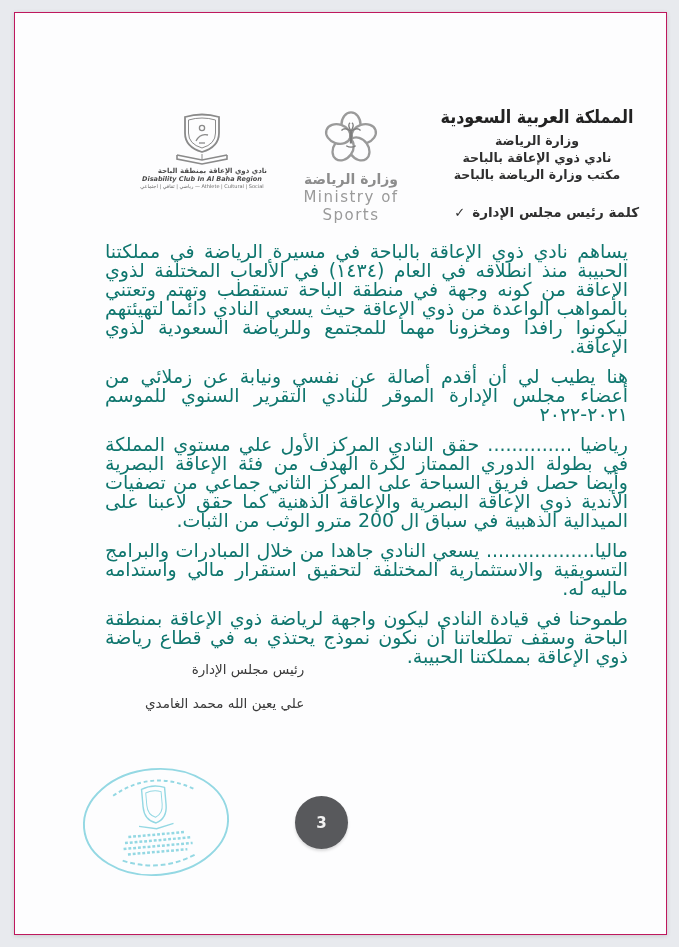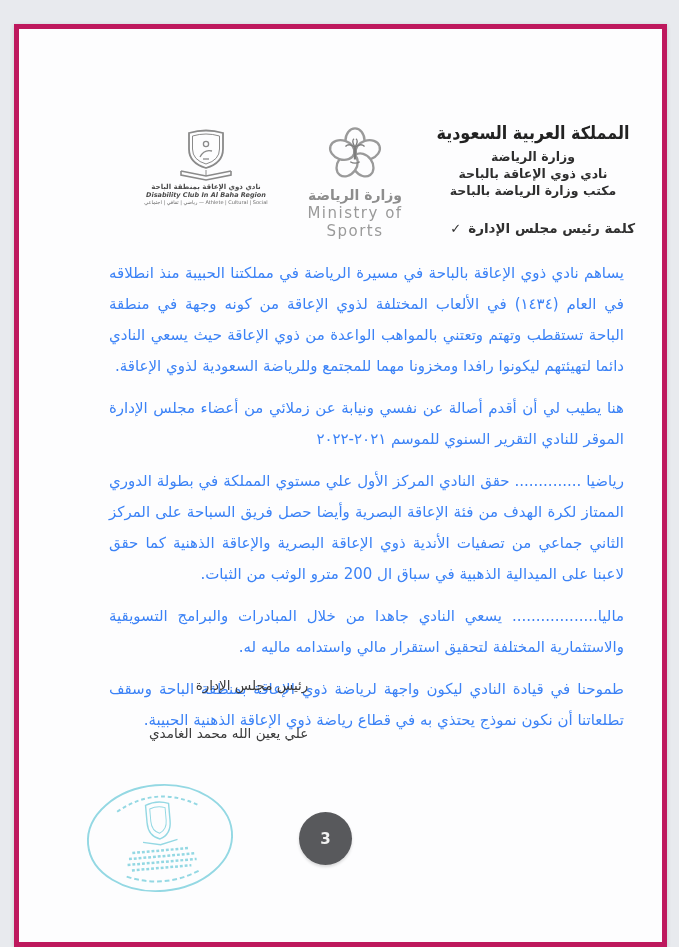--- a/index.html
+++ b/index.html
@@ -3,23 +3,23 @@
 <meta charset="utf-8">
 <style>
   * { margin:0; padding:0; box-sizing:border-box; }
   html,body { width:679px; height:947px; overflow:hidden; }
   body {
     background:#e8eaee;
     font-family:"DejaVu Sans", sans-serif;
     position:relative;
   }
   .page {
-    position:absolute; left:14px; top:24px; width:653px; height:923px;
+    position:absolute; left:14px; top:12px; width:653px; height:923px;
     background:#fdfdfe;
-    border:5px solid #be185d;
+    border:1px solid #be185d;
     box-shadow:0 1px 4px rgba(60,64,67,.18);
   }
 
   
   .gov-header {
     position:absolute; top:94px; right:24px; width:210px;
     text-align:center; color:#2e2e2e; direction:rtl;
   }
   .gov-kingdom {
     font-size:16px; font-weight:bold; letter-spacing:-1px;
@@ -31,44 +31,44 @@
     position:absolute; left:270px; top:98px; width:132px; text-align:center;
   }
   .ministry-logo svg { display:block; margin:0 auto; }
   .ml-ar { font-size:14px; font-weight:bold; color:#8d8d8d; direction:rtl; margin-top:2px; }
   .ml-en { font-size:15px; color:#9a9a9a; letter-spacing:1.5px; margin-top:1px; }
 
   .club-logo {
     position:absolute; left:122px; top:100px; width:130px; text-align:center;
   }
   .club-logo svg { display:block; margin:0 auto; }
-  .cl-ar { font-size:7px; font-weight:bold; color:#4a4a4a; direction:rtl; margin-top:2px; }
+  .cl-ar { font-size:7px; font-weight:bold; color:#4a4a4a; direction:rtl; margin-top:2px;text-align:right; }
   .cl-en { font-size:6.5px; font-weight:bold; color:#4a4a4a;font-style:italic; }
   .cl-tag { font-size:5px; color:#6a6a6a; }
 
   
   .doc-title {
     position:absolute; top:191px; right:27px;
     display:flex; align-items:center; gap:7px; direction:ltr;
     font-size:13.5px; font-weight:bold; color:#303030;
   }
   .doc-title .check { font-size:13px; color:#303030; }
 
   
   .body-text {
     position:absolute; top:229px; left:90px; right:38px;
     direction:rtl; text-align:justify;
-    font-size:15px; line-height:31px; color:#3b82f6;
+    font-size:19px; line-height:19px; color:#0f766e;
   }
   .body-text p { margin:0 0 11px 0; }
 
   
   .signature { position:absolute; left:130px; top:648px; color:#3a3a3a; }
   .sig-role, .sig-name { direction:rtl; white-space:nowrap; font-size:13.5px; }
-  .sig-role { margin-bottom:32px; }
+  .sig-role { margin-bottom:18px; }
 
   
   .stamp {
     position:absolute; left:64px; top:752px;
     transform:rotate(-5deg); opacity:.85;
   }
   .page-badge {
     position:absolute; left:280px; top:783px; width:53px; height:53px;
     border-radius:50%; background:#58595c;
     display:flex; align-items:center; justify-content:center;
@@ -135,21 +135,21 @@
   <div class="doc-title">
     <span class="check">✓</span>
     <span>كلمة رئيس مجلس الإدارة</span>
   </div>
 
   <div class="body-text">
     <p>يساهم نادي ذوي الإعاقة بالباحة في مسيرة الرياضة في مملكتنا الحبيبة منذ انطلاقه في العام (١٤٣٤) في الألعاب المختلفة لذوي الإعاقة من كونه وجهة في منطقة الباحة تستقطب وتهتم وتعتني بالمواهب الواعدة من ذوي الإعاقة حيث يسعي النادي دائما لتهيئتهم ليكونوا رافدا ومخزونا مهما للمجتمع وللرياضة السعودية لذوي الإعاقة.</p>
     <p>هنا يطيب لي أن أقدم أصالة عن نفسي ونيابة عن زملائي من أعضاء مجلس الإدارة الموقر للنادي التقرير السنوي للموسم ٢٠٢١-٢٠٢٢</p>
     <p>رياضيا .............. حقق النادي المركز الأول علي مستوي المملكة في بطولة الدوري الممتاز لكرة الهدف من فئة الإعاقة البصرية وأيضا حصل فريق السباحة على المركز الثاني جماعي من تصفيات الأندية ذوي الإعاقة البصرية والإعاقة الذهنية كما حقق لاعبنا على الميدالية الذهبية في سباق ال 200 مترو الوثب من الثبات.</p>
     <p>ماليا.................. يسعي النادي جاهدا من خلال المبادرات والبرامج التسويقية والاستثمارية المختلفة لتحقيق استقرار مالي واستدامه ماليه له.</p>
-    <p>طموحنا في قيادة النادي ليكون واجهة لرياضة ذوي الإعاقة بمنطقة الباحة وسقف تطلعاتنا أن نكون نموذج يحتذي به في قطاع رياضة ذوي الإعاقة الذهنية الحبيبة.</p>
+    <p>طموحنا في قيادة النادي ليكون واجهة لرياضة ذوي الإعاقة بمنطقة الباحة وسقف تطلعاتنا أن نكون نموذج يحتذي به في قطاع رياضة ذوي الإعاقة بمملكتنا الحبيبة.</p>
   </div>
 
   <div class="signature">
     <div class="sig-role">رئيس مجلس الإدارة</div>
     <div class="sig-name">علي يعين الله محمد الغامدي</div>
   </div>
 
   <svg class="stamp" width="154" height="114" viewBox="0 0 160 118">
     <g fill="none" stroke="#82d2df" stroke-width="2">
       <ellipse cx="80" cy="59" rx="75" ry="55"></ellipse>

